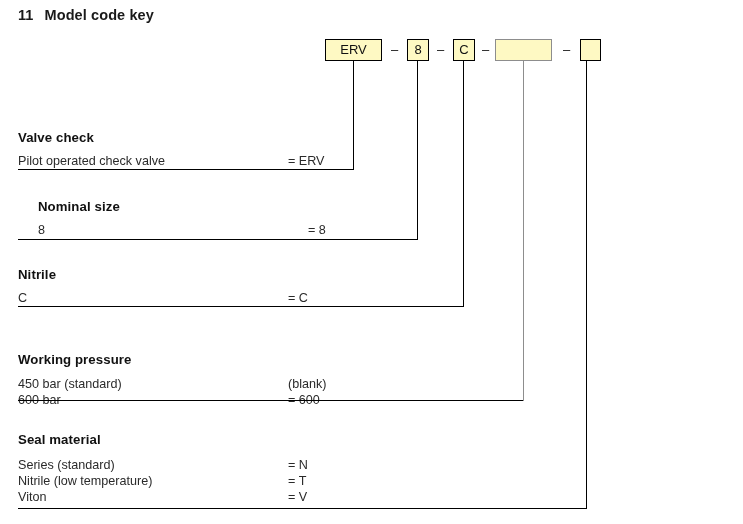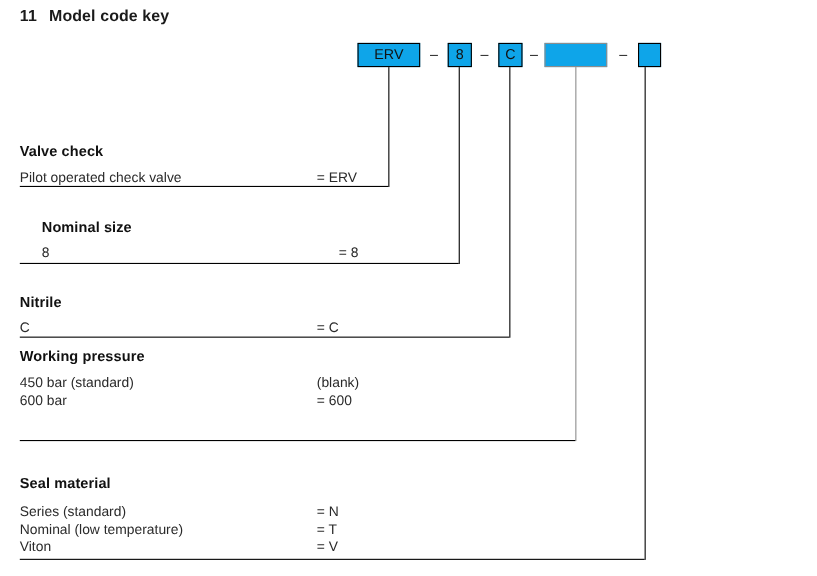--- a/index.html
+++ b/index.html
@@ -27,21 +27,21 @@
     letter-spacing: 0.1px;
     white-space: nowrap;
   }
   #title .num { margin-right: 11px; }
 
   
   .code-box {
     position: absolute;
     box-sizing: border-box;
     border: 1.3px solid #000000;
-    background: #0ea5e9;
+    background: #fef9c3;
     font-size: 13px;
     line-height: 20px;
     text-align: center;
     color: #111111;
     white-space: nowrap;
   }
   .code-box.blankwide {
     border: 1.3px solid #8d8d8d;
   }
   .code-dash {
@@ -158,41 +158,41 @@
 
   <div class="section" style="top:267px;">
     <div class="sec-head">Nitrile</div>
     <div class="opt-row" style="margin-top:8px;">
       <span class="opt-label">C</span>
       <span class="opt-value">= C</span>
     </div>
   </div>
   <div class="rule" style="top:306px; width:445px;"></div>
 
-  <div class="section" style="top:316px;text-align:right;">
+  <div class="section" style="top:352px;text-align:right;">
     <div class="sec-head">Working pressure</div>
     <div class="opt-row" style="margin-top:9px;">
       <span class="opt-label">450 bar (standard)</span>
       <span class="opt-value">(blank)</span>
     </div>
     <div class="opt-row">
       <span class="opt-label">600 bar</span>
       <span class="opt-value">= 600</span>
     </div>
   </div>
   <div class="rule" style="top:400px; width:505px;"></div>
 
   <div class="section" style="top:432px;">
     <div class="sec-head">Seal material</div>
     <div class="opt-row" style="margin-top:10px;">
       <span class="opt-label">Series (standard)</span>
       <span class="opt-value">= N</span>
     </div>
     <div class="opt-row">
-      <span class="opt-label">Nominal (low temperature)</span>
+      <span class="opt-label">Nitrile (low temperature)</span>
       <span class="opt-value">= T</span>
     </div>
     <div class="opt-row">
       <span class="opt-label">Viton</span>
       <span class="opt-value">= V</span>
     </div>
   </div>
   <div class="rule" style="top:508px; width:568px;"></div>
 
 </div>

